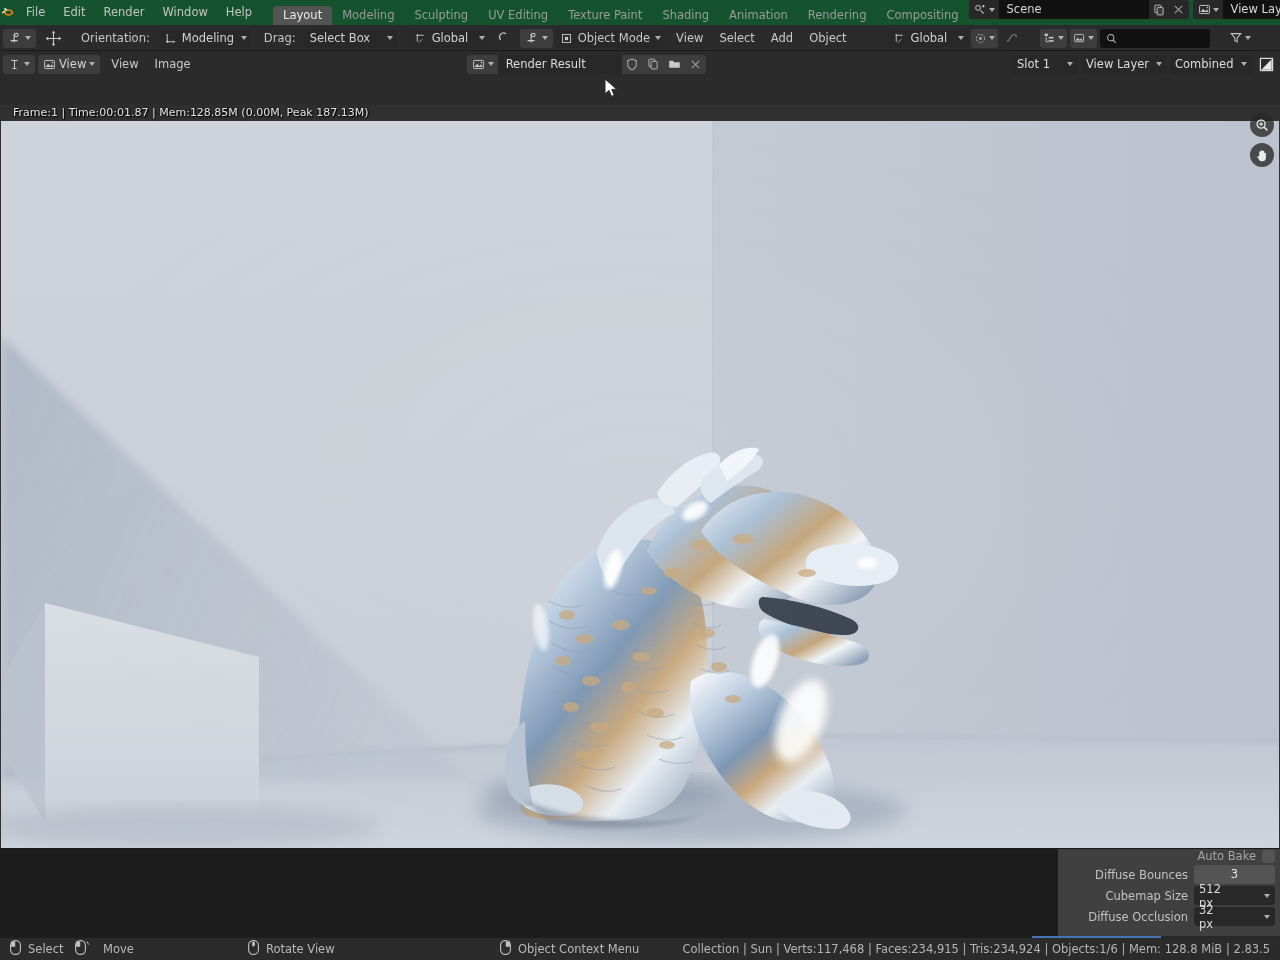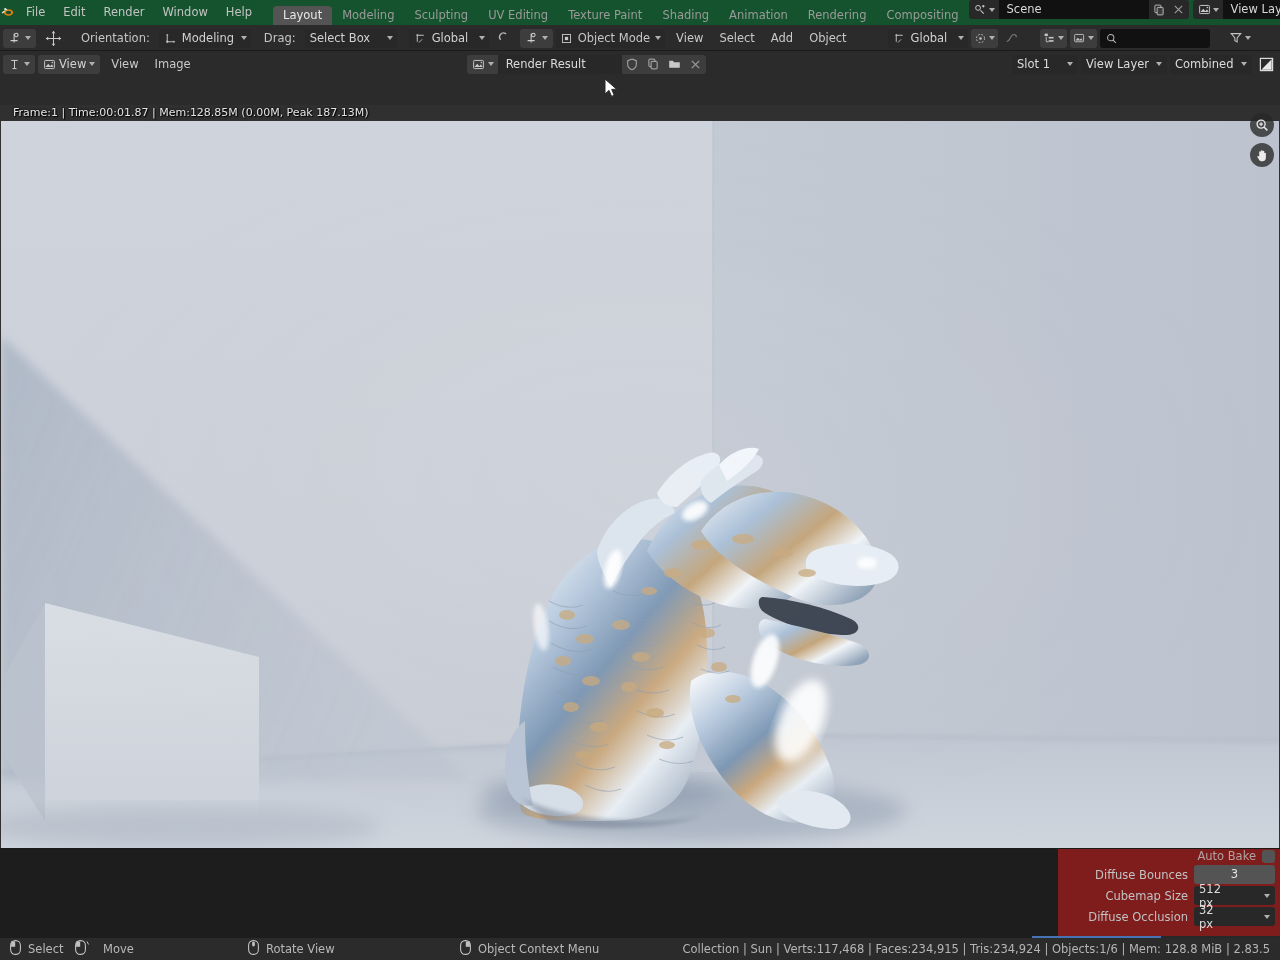--- a/index.html
+++ b/index.html
@@ -82,21 +82,21 @@
 
   
   .viewport-3d {
     position: absolute; left: 0; top: 51px; width: 1280px; height: 797px;
     background: #393939; overflow: hidden;
   }
 
   
   .props-panel {
     position: absolute; right: 0; top: 848px; width: 248px; height: 94px;
-    background: #7f1d1d; overflow: hidden;
+    background: #404040; overflow: hidden;
   }
   .prop-row {
     display: flex; align-items: center; height: 19px; margin: 2px 5px 0 0; gap: 6px;
   }
   .prop-label {
     flex: 0 0 auto; text-align: right; width: 128px;
     font-size: 11.5px; color: #c2c2c2; white-space: nowrap;
   }
   .prop-value {
     flex: 1; background: #545454; border-radius: 3px; height: 19px;
@@ -695,21 +695,21 @@
             </svg></span>
           <span>Move</span>
         </div>
         <div class="sbar-item" style="position: absolute; left: 248px;">
           <span><svg width="11" height="15" viewBox="0 0 11 15">
               <rect x="0.6" y="0.6" width="9.8" height="13.8" rx="4.6" fill="none" stroke="#c0c0c0" stroke-width="1.1"></rect>
               <rect x="4.1" y="1.8" width="2.8" height="4.6" rx="1.3" fill="#c0c0c0"></rect>
             </svg></span>
           <span>Rotate View</span>
         </div>
-        <div class="sbar-item" style="position: absolute; left: 460px;">
+        <div class="sbar-item" style="position: absolute; left: 500px;">
           <span><svg width="11" height="15" viewBox="0 0 11 15">
               <rect x="0.6" y="0.6" width="9.8" height="13.8" rx="4.6" fill="none" stroke="#c0c0c0" stroke-width="1.1"></rect>
               <path d="M5.8 1.5h4.1v5.3H5.8z" fill="#c0c0c0"></path>
             </svg></span>
           <span>Object Context Menu</span>
         </div>
       </div>
     <div class="sbar-stats">Collection | Sun | Verts:117,468 | Faces:234,915 | Tris:234,924 | Objects:1/6 | Mem: 128.8 MiB | 2.83.5</div>
   </div>
 

